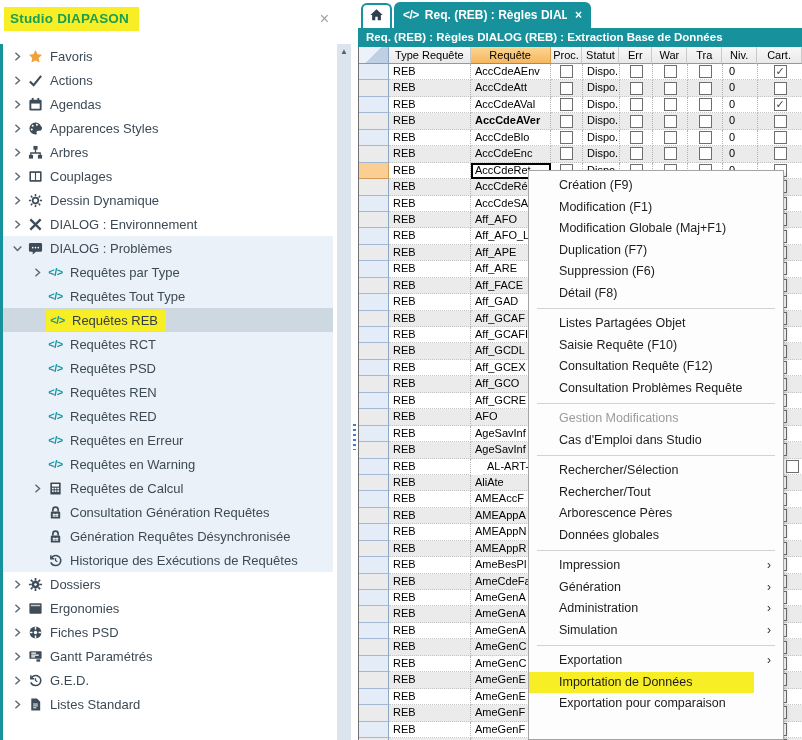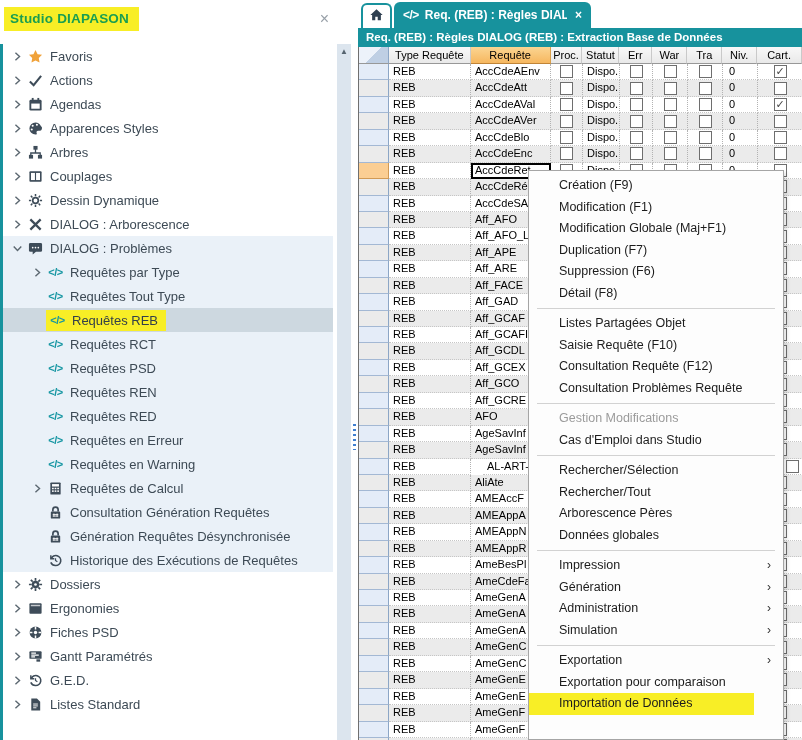--- a/index.html
+++ b/index.html
@@ -208,21 +208,21 @@
           <span class="chev">
             <svg width="11" height="11" viewBox="0 0 16 16">
               <path d="M5 2.5l6 5.5-6 5.5" fill="none" stroke="currentColor" stroke-width="2"></path>
             </svg>
           </span>
           <span class="t-icon">
             <svg width="15" height="15" viewBox="0 0 16 16" fill="currentColor">
               <path d="M2.5 2.5 13.5 13.5M13.5 2.5 2.5 13.5" fill="none" stroke="currentColor" stroke-width="2.4"></path>
             </svg>
           </span>
-          <span class="t-label">DIALOG : Arborescence</span>
+          <span class="t-label">DIALOG : Environnement</span>
         </div>
         <div class="tree-item lvl0 in-group">
           <span class="chev">
             <svg width="11" height="11" viewBox="0 0 16 16" style="transform:rotate(90deg)">
               <path d="M5 2.5l6 5.5-6 5.5" fill="none" stroke="currentColor" stroke-width="2"></path>
             </svg>
           </span>
           <span class="t-icon">
             <svg width="15" height="15" viewBox="0 0 16 16" fill="currentColor">
               <path d="M2.5 2h11A1.5 1.5 0 0 1 15 3.5v6.5a1.5 1.5 0 0 1-1.5 1.5H8.5L5 14.5V11.5H2.5A1.5 1.5 0 0 1 1 10V3.5A1.5 1.5 0 0 1 2.5 2z"></path>
@@ -527,21 +527,21 @@
             <span class="checkbox"></span>
           </div>
           <div class="cell" style="width: 35px; flex: 0 0 35px; padding-left: 6px;">0</div>
           <div class="cell ck" style="width: 45px; flex: 0 0 45px;">
             <span class="checkbox">✓</span>
           </div>
         </div>
         <div class="grow alt">
           <div class="cell rowhead" style="width: 30px; flex: 0 0 30px;"></div>
           <div class="cell" style="width: 82px; flex: 0 0 82px;">REB</div>
-          <div class="cell" style="width: 80px; flex: 0 0 80px;">AccCdeAVer</div>
+          <div class="cell" style="width: 80px; flex: 0 0 80px; font-weight: bold;">AccCdeAVer</div>
           <div class="cell ck" style="width: 32px; flex: 0 0 32px;">
             <span class="checkbox"></span>
           </div>
           <div class="cell" style="width: 37px; flex: 0 0 37px;">Dispo.</div>
           <div class="cell ck" style="width: 33px; flex: 0 0 33px;">
             <span class="checkbox"></span>
           </div>
           <div class="cell ck" style="width: 35px; flex: 0 0 35px;">
             <span class="checkbox"></span>
           </div>
@@ -1412,17 +1412,17 @@
       <div class="menu-item"><span>Rechercher/Tout</span></div>
       <div class="menu-item"><span>Arborescence Pères</span></div>
       <div class="menu-item"><span>Données globales</span></div>
       <div class="menu-sep"></div>
       <div class="menu-item"><span>Impression</span><span class="sub-arrow">›</span></div>
       <div class="menu-item"><span>Génération</span><span class="sub-arrow">›</span></div>
       <div class="menu-item"><span>Administration</span><span class="sub-arrow">›</span></div>
       <div class="menu-item"><span>Simulation</span><span class="sub-arrow">›</span></div>
       <div class="menu-sep"></div>
       <div class="menu-item"><span>Exportation</span><span class="sub-arrow">›</span></div>
+      <div class="menu-item highlight"><span>Importation de Données</span></div>
       <div class="menu-item"><span>Exportation pour comparaison</span></div>
-      <div class="menu-item highlight"><span>Importation de Données</span></div>
     </div>
 
 </div>
 
 </body></html>

